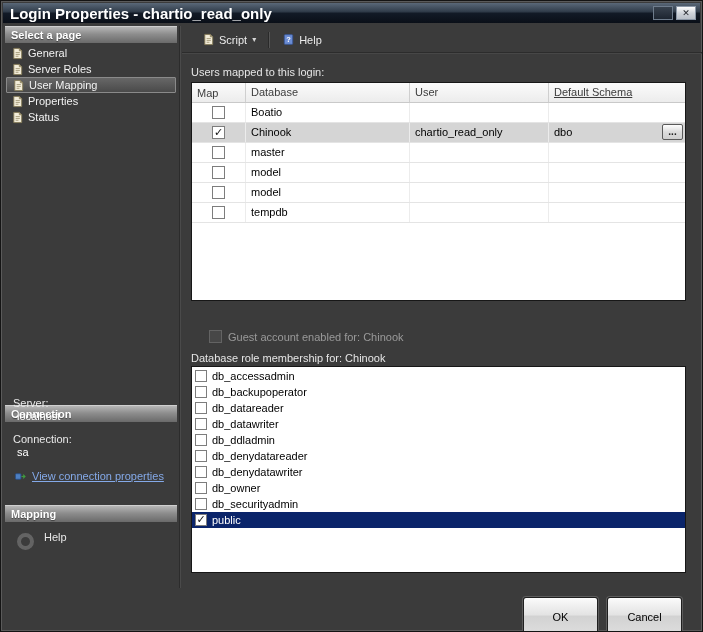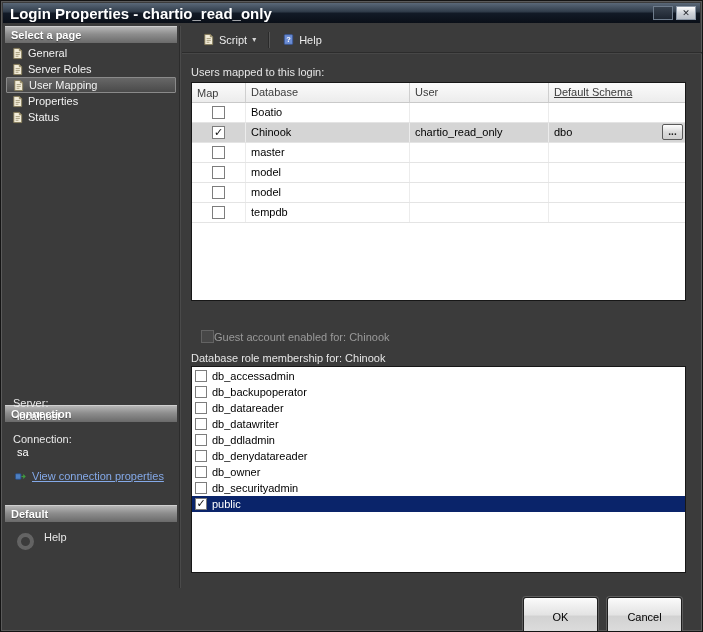--- a/index.html
+++ b/index.html
@@ -51,21 +51,21 @@
   .c-schema{flex:1;}
   .browse-btn{position:absolute;right:2px;top:1px;width:21px;height:16px;box-sizing:border-box;border:1px solid #5a5a5a;border-radius:2px;
     background:linear-gradient(180deg,#fefefe,#dcdcdc 50%,#cfcfcf);color:#222;font-weight:bold;display:flex;align-items:center;justify-content:center;font-size:10px;line-height:1;cursor:default;}
 
   
   .cb{width:13px;height:13px;box-sizing:border-box;background:#fff;border:1px solid #7d7d7d;display:flex;align-items:center;justify-content:center;flex:none;cursor:default;}
   .cb .check{display:none;font-size:11px;line-height:10px;color:#111;font-weight:bold;transform:translateY(-1px);}
   .cb.checked .check{display:block;}
   .cb.disabled{background:#474747;border-color:#636363;}
 
-  .guest-row{position:absolute;left:200px;top:329px;display:flex;align-items:center;color:#9a9a9a;}
+  .guest-row{position:absolute;left:208px;top:329px;display:flex;align-items:center;gap:6px;color:#9a9a9a;}
 
   
   .role-list{position:absolute;left:190px;top:365px;width:495px;height:207px;background:#fff;border:1px solid #171717;box-sizing:border-box;overflow:hidden;padding-top:1px;}
   .role-item{display:flex;align-items:center;gap:5px;height:16px;padding-left:3px;color:#000;cursor:default;}
   .role-item .cb{width:12px;height:12px;}
   .role-item.selected{background:#0a246a;color:#fff;}
 
   
   .btn{position:absolute;width:75px;height:39px;box-sizing:border-box;border:1px solid #1f1f1f;border-radius:3px;color:#000;
     background:linear-gradient(180deg,#fbfbfb,#e3e3e3 45%,#d2d2d2 50%,#dedede);display:flex;align-items:center;justify-content:center;cursor:default;box-shadow:0 0 0 1px #5c5c5c;}
@@ -145,21 +145,21 @@
   <div class="link-row" style="left:12px;top:468px;">
     <span class="icon">
         <svg viewBox="0 0 14 14" width="13" height="13">
           <rect x="1.5" y="4" width="6" height="6" rx="1" fill="#4d7fc1" stroke="#2a4f86"></rect>
           <path d="M8 7h3.5M9.8 5l2 2-2 2" stroke="#3f9a3f" stroke-width="1.3" fill="none"></path>
         </svg>
       </span>
     <span class="link-text">View connection properties</span>
   </div>
 
-  <div class="section-header" style="top:504px;">Default</div>
+  <div class="section-header" style="top:504px;">Mapping</div>
   <div class="ready-row" style="left:16px;top:530px;">
     <span class="ready-icon"></span>
     <span>Help</span>
   </div>
 
   <div class="v-divider"></div>
 
   <div class="toolbar">
     <div class="tool-btn">
       <span class="icon">
@@ -281,20 +281,24 @@
     <div class="role-item">
       <span class="cb"></span>
       <span>db_ddladmin</span>
     </div>
     <div class="role-item">
       <span class="cb"></span>
       <span>db_denydatareader</span>
     </div>
     <div class="role-item">
       <span class="cb"></span>
+      <span>db_denydatawriter</span>
+    </div>
+    <div class="role-item">
+      <span class="cb"></span>
       <span>db_owner</span>
     </div>
     <div class="role-item">
       <span class="cb"></span>
       <span>db_securityadmin</span>
     </div>
     <div class="role-item selected">
       <span class="cb checked">
           <span class="check">✓</span>
         </span>

